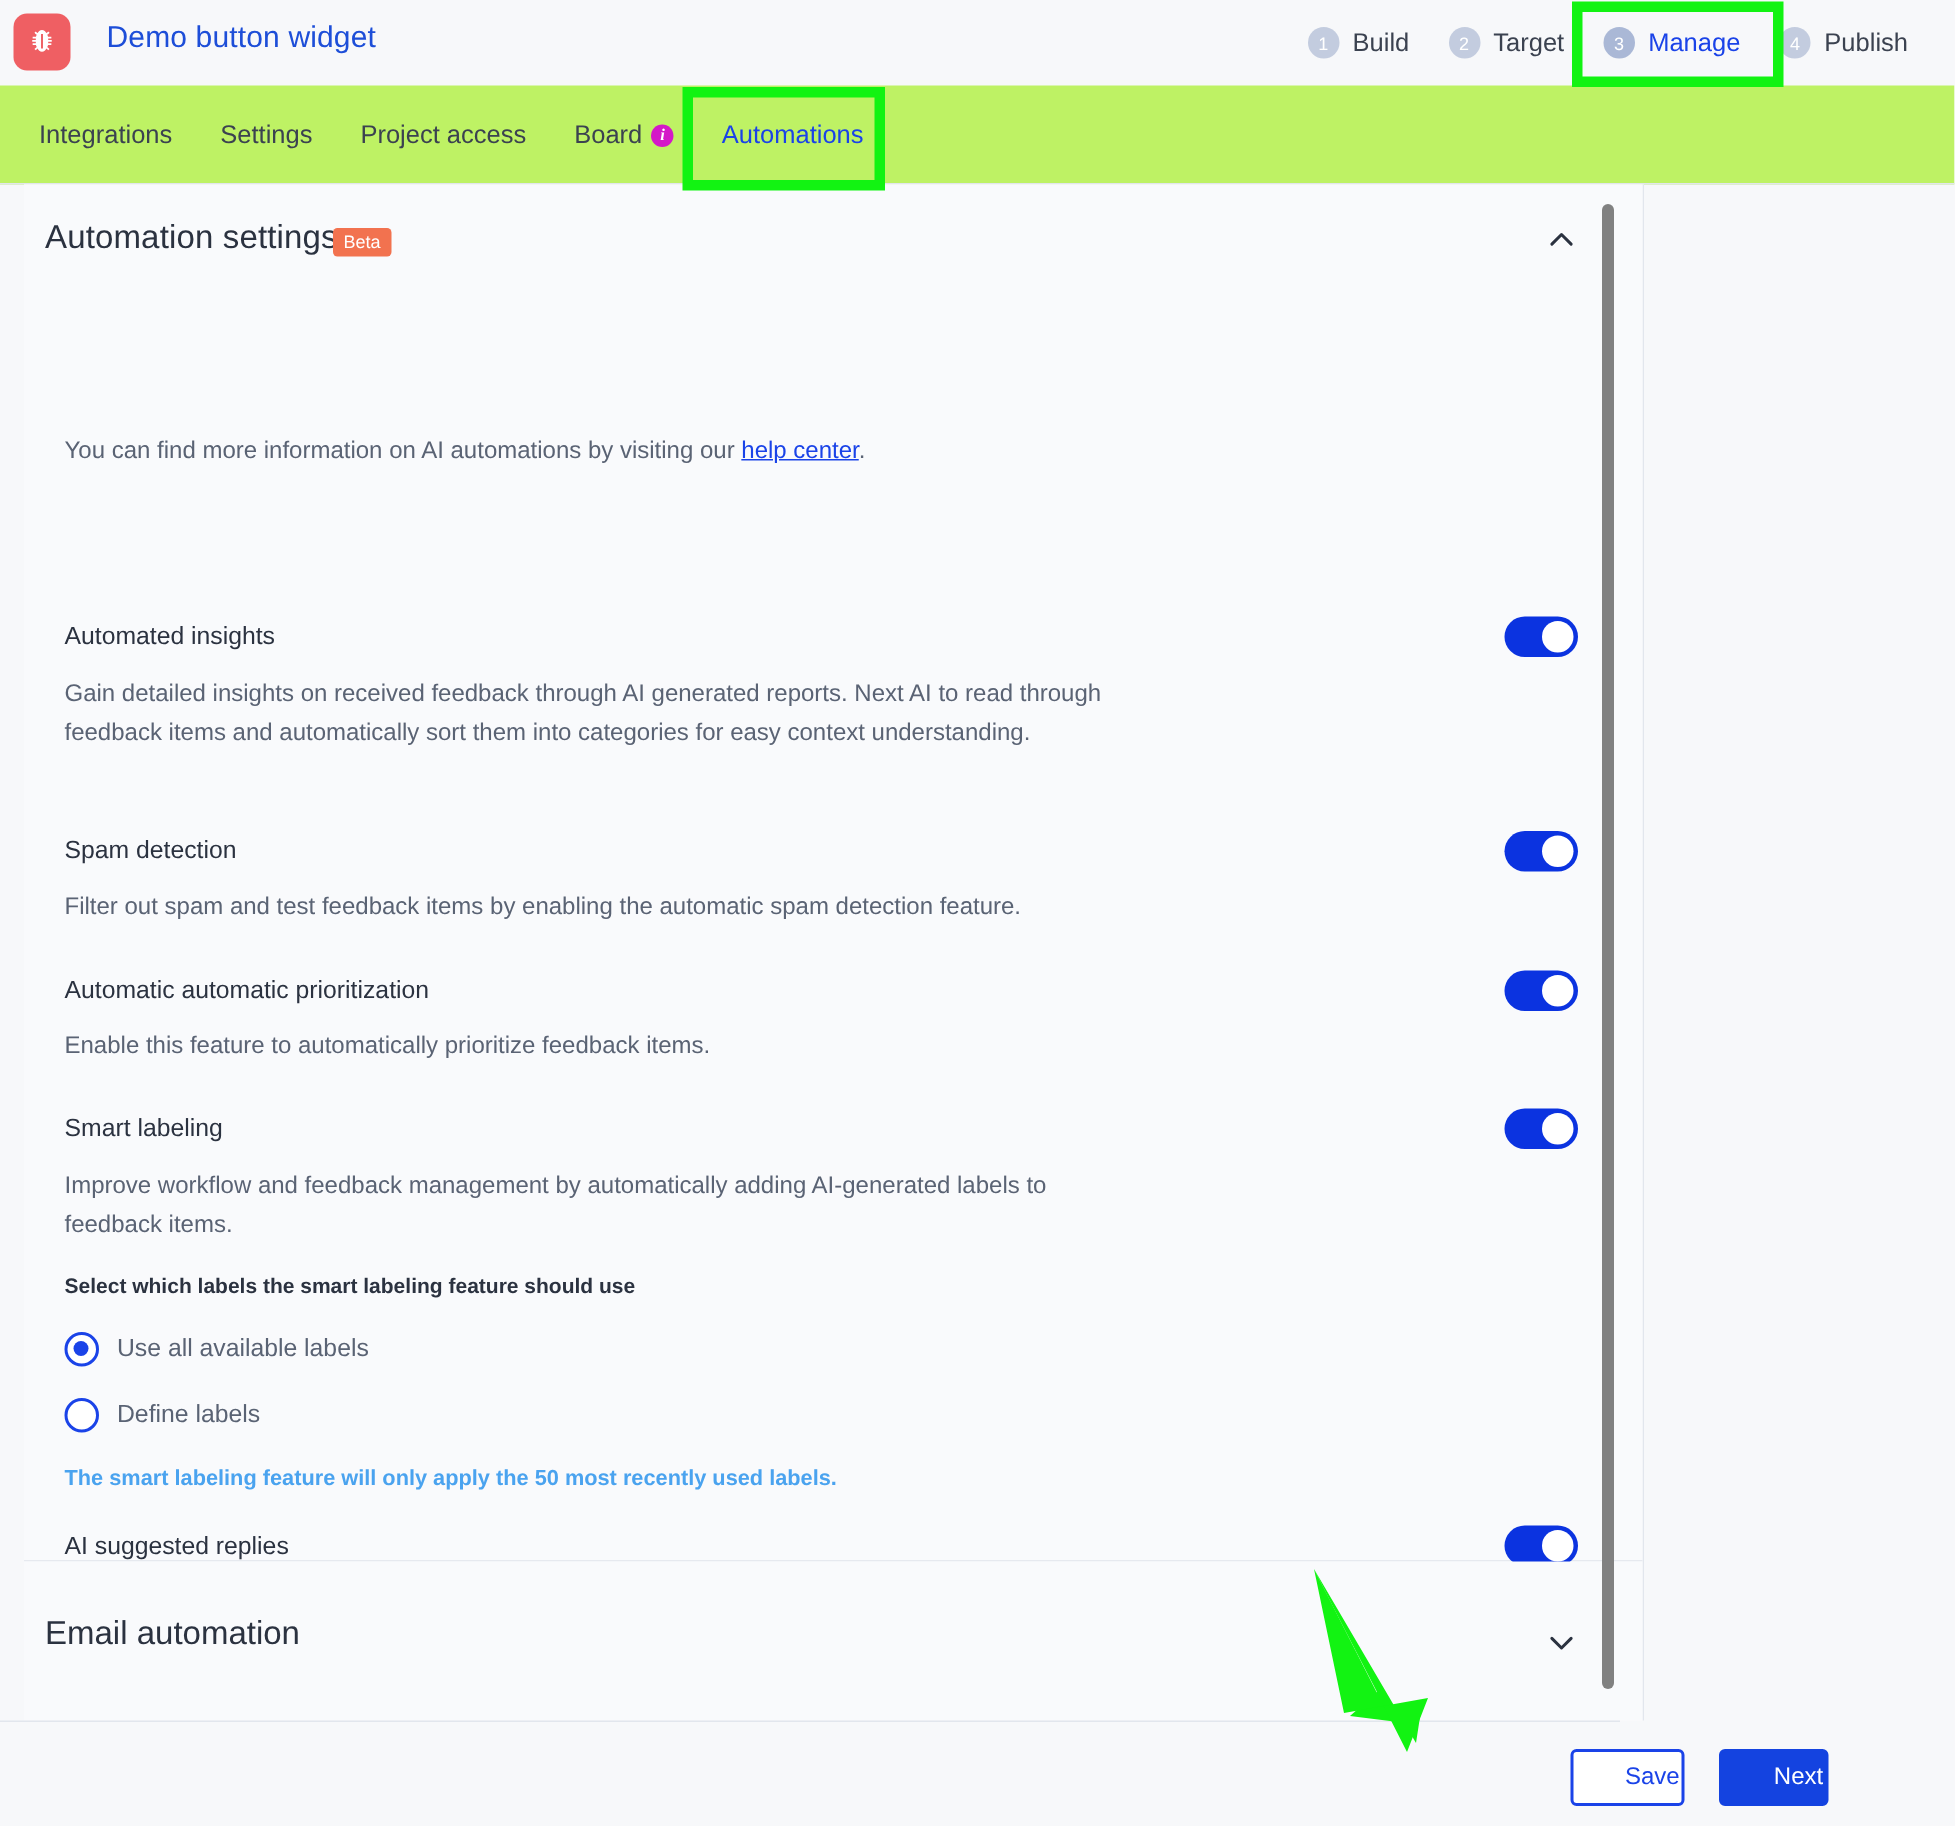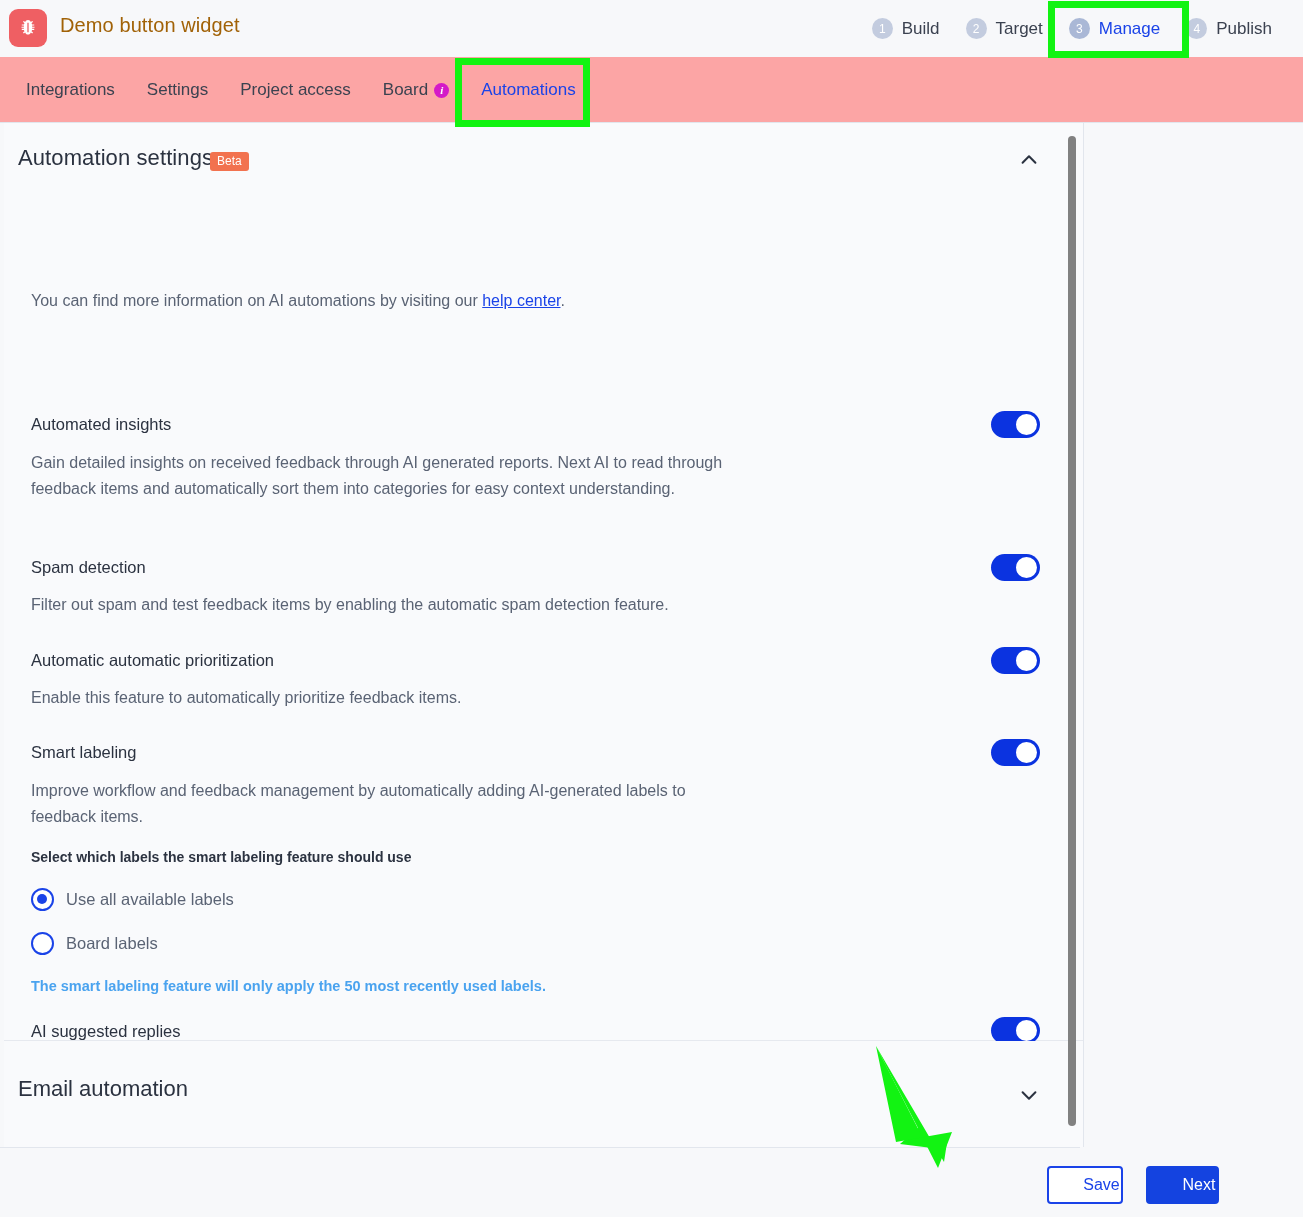--- a/index.html
+++ b/index.html
@@ -33,23 +33,23 @@
     width: 38px; height: 38px;
     border-radius: 9px;
     background: #ef5f63;
     display: flex;
     align-items: center;
     justify-content: center;
   }
   .logo-tile svg { display: block; }
   .app-title {
     position: absolute;
-    left: 60px; top: 14px;
+    left: 71px; top: 14px;
     font-size: 20px;
-    color: #a16207;
+    color: #1d4ed8;
     letter-spacing: .1px;
     white-space: nowrap;
   }
 
   
   .steps {
     position: absolute;
     right: 18px; top: 0;
     height: 57px;
     display: flex;
@@ -83,21 +83,21 @@
     height: 2.5px;
     background: #1a43e8;
   }
 
   
   .tabsrow {
     position: absolute;
     top: 57px; left: 0;
     width: 1303px;
     height: 66px;
-    background: #fca5a5;
+    background: #bef264;
     border-bottom: 1px solid #e2e6ed;
   }
   .tabs {
     position: absolute;
     left: 26px; top: 0;
     height: 66px;
     display: flex;
     align-items: center;
     gap: 32px;
   }
@@ -119,21 +119,21 @@
     font-weight: bold;
     font-style: italic;
     font-family: "Liberation Serif", serif;
     display: flex; align-items: center; justify-content: center;
     margin-left: 2px;
   }
 
   
   .panel {
     position: absolute;
-    left: 4px; top: 123px;
+    left: 16px; top: 123px;
     width: 1080px;
     height: 1024px;
     background: #f9fafc;
     border-right: 1px solid #e2e6ed;
   }
   .card {
     position: absolute;
     left: 0; top: 0;
     width: 1079px;
     height: 918px;
@@ -444,21 +444,21 @@
         </div>
       </div>
 
       <div class="radio-group-label">Select which labels the smart labeling feature should use</div>
       <div class="radio-row" style="top:765px;">
         <span class="radio checked"></span>
         <span class="radio-label">Use all available labels</span>
       </div>
       <div class="radio-row" style="top:809px;">
         <span class="radio"></span>
-        <span class="radio-label">Board labels</span>
+        <span class="radio-label">Define labels</span>
       </div>
       <div class="note">The smart labeling feature will only apply the 50 most recently used labels.</div>
 
       <div class="feature">
         <div class="feat-title" style="top:899px;">AI suggested replies</div>
         <div class="feat-desc" style="top:934px;">Boost communication with your customers through AI-generated replies for feedback items. Browse through the suggested replies and select one that fits the desired tone of voice.</div>
         <div class="toggle" style="top:894px;">
           <div class="knob"></div>
         </div>
       </div>

